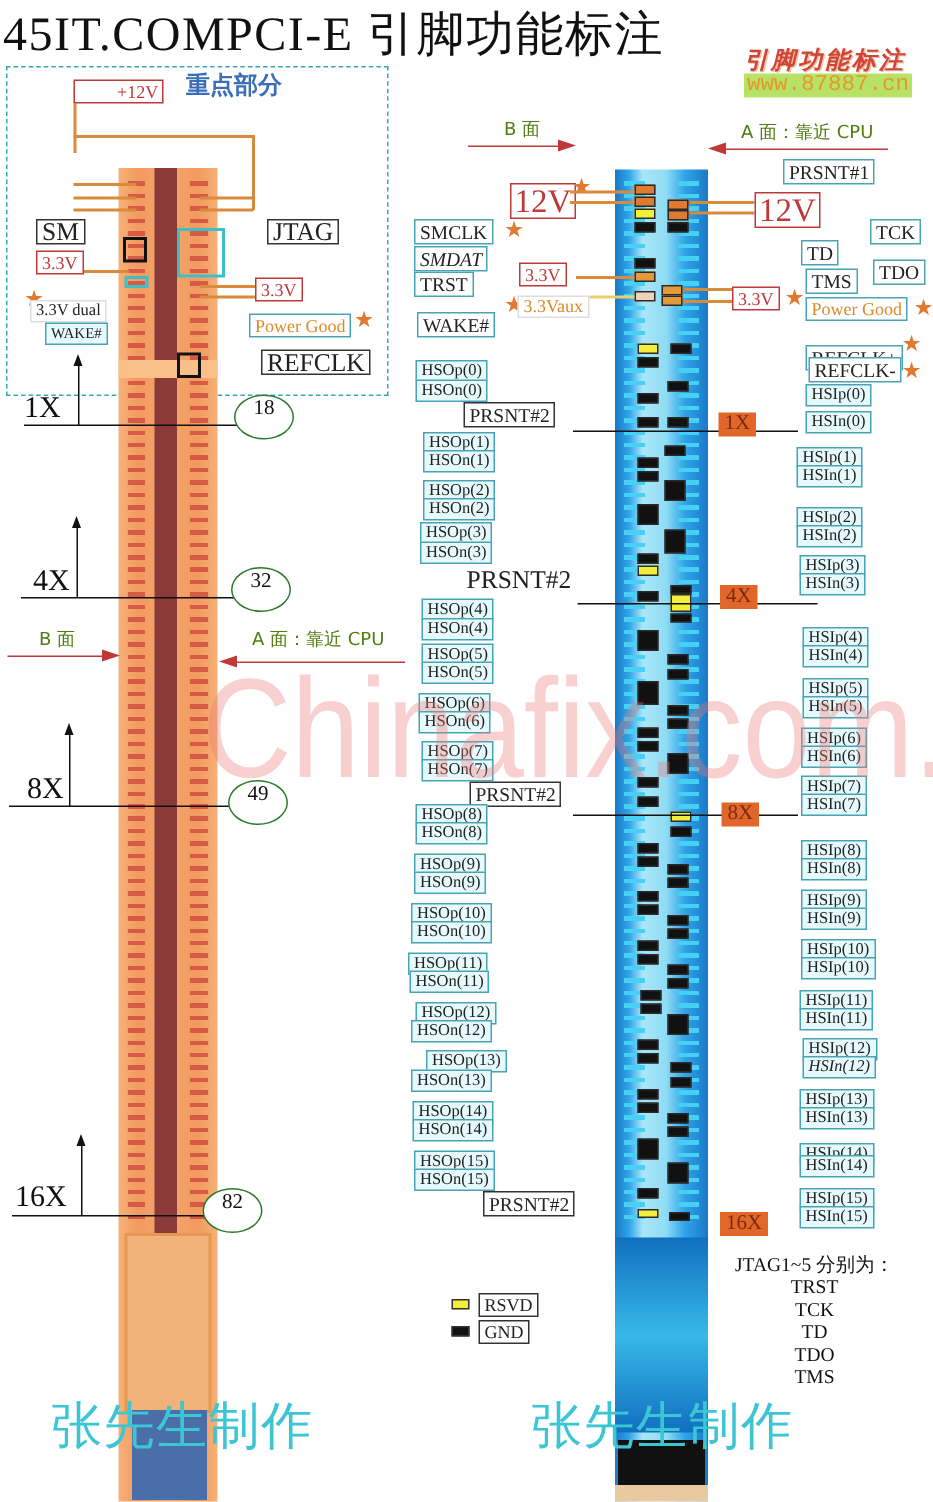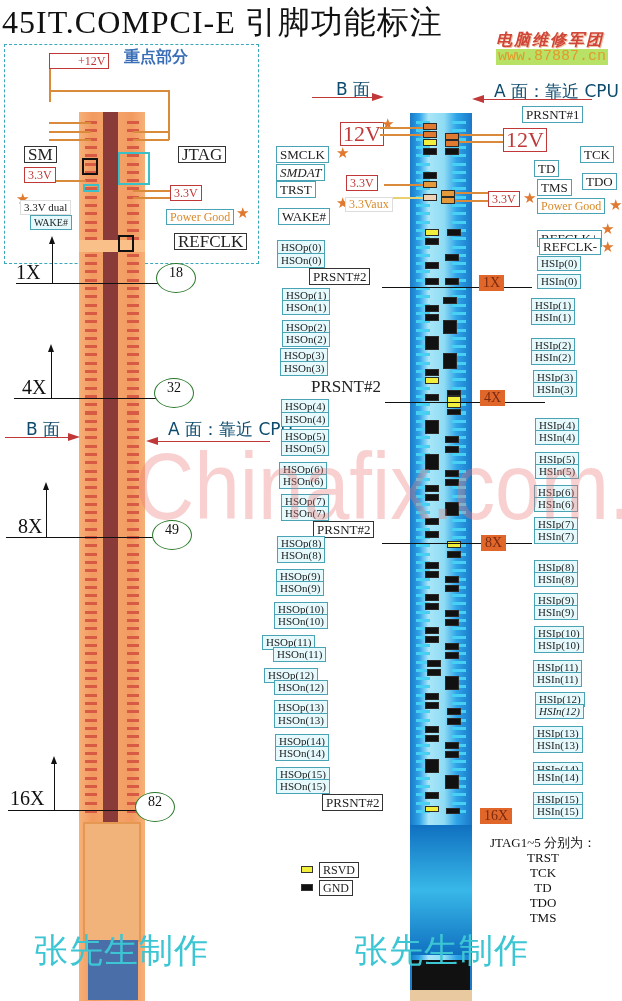--- a/index.html
+++ b/index.html
@@ -54,40 +54,40 @@
 
   .star { position: absolute; color: #e07a30; font-size: 15px; line-height: 15px; font-family: "DejaVu Sans", sans-serif; }
   .owire { position: absolute; background: #d98a3a; }
   .hline { position: absolute; height: 1px; background: #111; }
   .vline { position: absolute; width: 1px; background: #111; }
   .arrowhead { position: absolute; width: 0; height: 0; border-left: 3px solid transparent; border-right: 3px solid transparent; border-bottom: 8px solid #111; }
   .lane { position: absolute; font-size: 20px; line-height: 22px; font-family: "Liberation Serif", serif; color: #111; }
   .bubble { position: absolute; border: 1px solid #2b7a2b; border-radius: 50%; font-size: 14px; line-height: 16px; text-align: center; background: #fff; color: #111; width: 40px; height: 30px; padding-top: 1px; }
   .tag { position: absolute; background: #e0662a; color: #7a2a10; font-size: 14px; line-height: 16px; padding: 0 4px; }
 
-  .face { position: absolute; color: #0c4a6e; font-size: 17px; font-family: "DejaVu Sans", sans-serif; white-space: nowrap; }
+  .face { position: absolute; color: #4d7c0f; font-size: 12px; font-family: "DejaVu Sans", sans-serif; white-space: nowrap; }
   .redline { position: absolute; height: 1px; background: #c03838; }
   .redhead-r { position: absolute; width: 0; height: 0; border-top: 4px solid transparent; border-bottom: 4px solid transparent; border-left: 12px solid #c03838; }
   .redhead-l { position: absolute; width: 0; height: 0; border-top: 4px solid transparent; border-bottom: 4px solid transparent; border-right: 12px solid #c03838; }
 
   .box { position: absolute; border: 2px solid #111; }
   .cbox { position: absolute; border: 2px solid #3cc0c8; }
 
   .watermark { left: 135px; top: 440px; font-size: 82px; color: rgba(235,120,120,0.35); font-family: "Liberation Sans", sans-serif; white-space: nowrap; transform: scaleY(1.15); }
   .author { position: absolute; font-size: 34px; color: #3cc6d4; font-family: "DejaVu Sans", sans-serif; letter-spacing: 1px; white-space: nowrap; }
 
   .legend-sw { position: absolute; width: 12px; height: 7px; border: 1px solid #333; }
   .jtag-list { left: 490px; top: 835px; font-size: 13px; line-height: 15px; text-align: center; color: #111; font-family: "Liberation Serif", serif; }
   .jtag-list div { white-space: nowrap; }
 </style>
 </head>
 <body>
 
 <div class="abs title">45IT.COMPCI-E 引脚功能标注</div>
-<div class="abs brand1">电脑维修军团</div>
+<div class="abs brand1">引脚功能标注</div>
 <div class="abs brand2">www.87887.cn</div>
 
 <div class="abs dashbox"></div>
 <div class="abs key-title">重点部分</div>
 
 <div class="abs lconn"></div>
 <div class="abs lslot"></div>
 <div class="abs lpins"></div>
 <div class="abs lkey"></div>
 <div class="abs lbottom"></div>
@@ -292,25 +292,25 @@
 <div class="lbl" style="left:279px;top:474px;">HSOn(6)</div>
 <div class="lbl" style="left:281px;top:494px;">HSOp(7)</div>
 <div class="lbl" style="left:281px;top:506px;">HSOn(7)</div>
 <div class="lbl greenb" style="left:313px;top:521px;border-color:#333;">PRSNT#2</div>
 <div class="lbl" style="left:277px;top:536px;">HSOp(8)</div>
 <div class="lbl" style="left:277px;top:548px;">HSOn(8)</div>
 <div class="lbl" style="left:276px;top:569px;">HSOp(9)</div>
 <div class="lbl" style="left:276px;top:581px;">HSOn(9)</div>
 <div class="lbl" style="left:274px;top:602px;">HSOp(10)</div>
 <div class="lbl" style="left:274px;top:614px;">HSOn(10)</div>
-<div class="lbl" style="left:262px;top:635px;">HSOp(11)</div>
+<div class="lbl" style="left:272px;top:635px;">HSOp(11)</div>
 <div class="lbl" style="left:273px;top:647px;">HSOn(11)</div>
-<div class="lbl" style="left:264px;top:668px;">HSOp(12)</div>
+<div class="lbl" style="left:277px;top:668px;">HSOp(12)</div>
 <div class="lbl" style="left:274px;top:680px;">HSOn(12)</div>
-<div class="lbl" style="left:274px;top:700px;">HSOp(13)</div>
+<div class="lbl" style="left:284px;top:700px;">HSOp(13)</div>
 <div class="lbl" style="left:274px;top:713px;">HSOn(13)</div>
 <div class="lbl" style="left:275px;top:734px;">HSOp(14)</div>
 <div class="lbl" style="left:275px;top:746px;">HSOn(14)</div>
 <div class="lbl" style="left:276px;top:767px;">HSOp(15)</div>
 <div class="lbl" style="left:276px;top:779px;">HSOn(15)</div>
 <div class="lbl greenb" style="left:322px;top:794px;border-color:#333;">PRSNT#2</div>
 
 <div class="lbl" style="left:537px;top:256px;">HSIp(0)</div>
 <div class="lbl" style="left:537px;top:274px;">HSIn(0)</div>
 <div class="lbl" style="left:531px;top:298px;">HSIp(1)</div>

